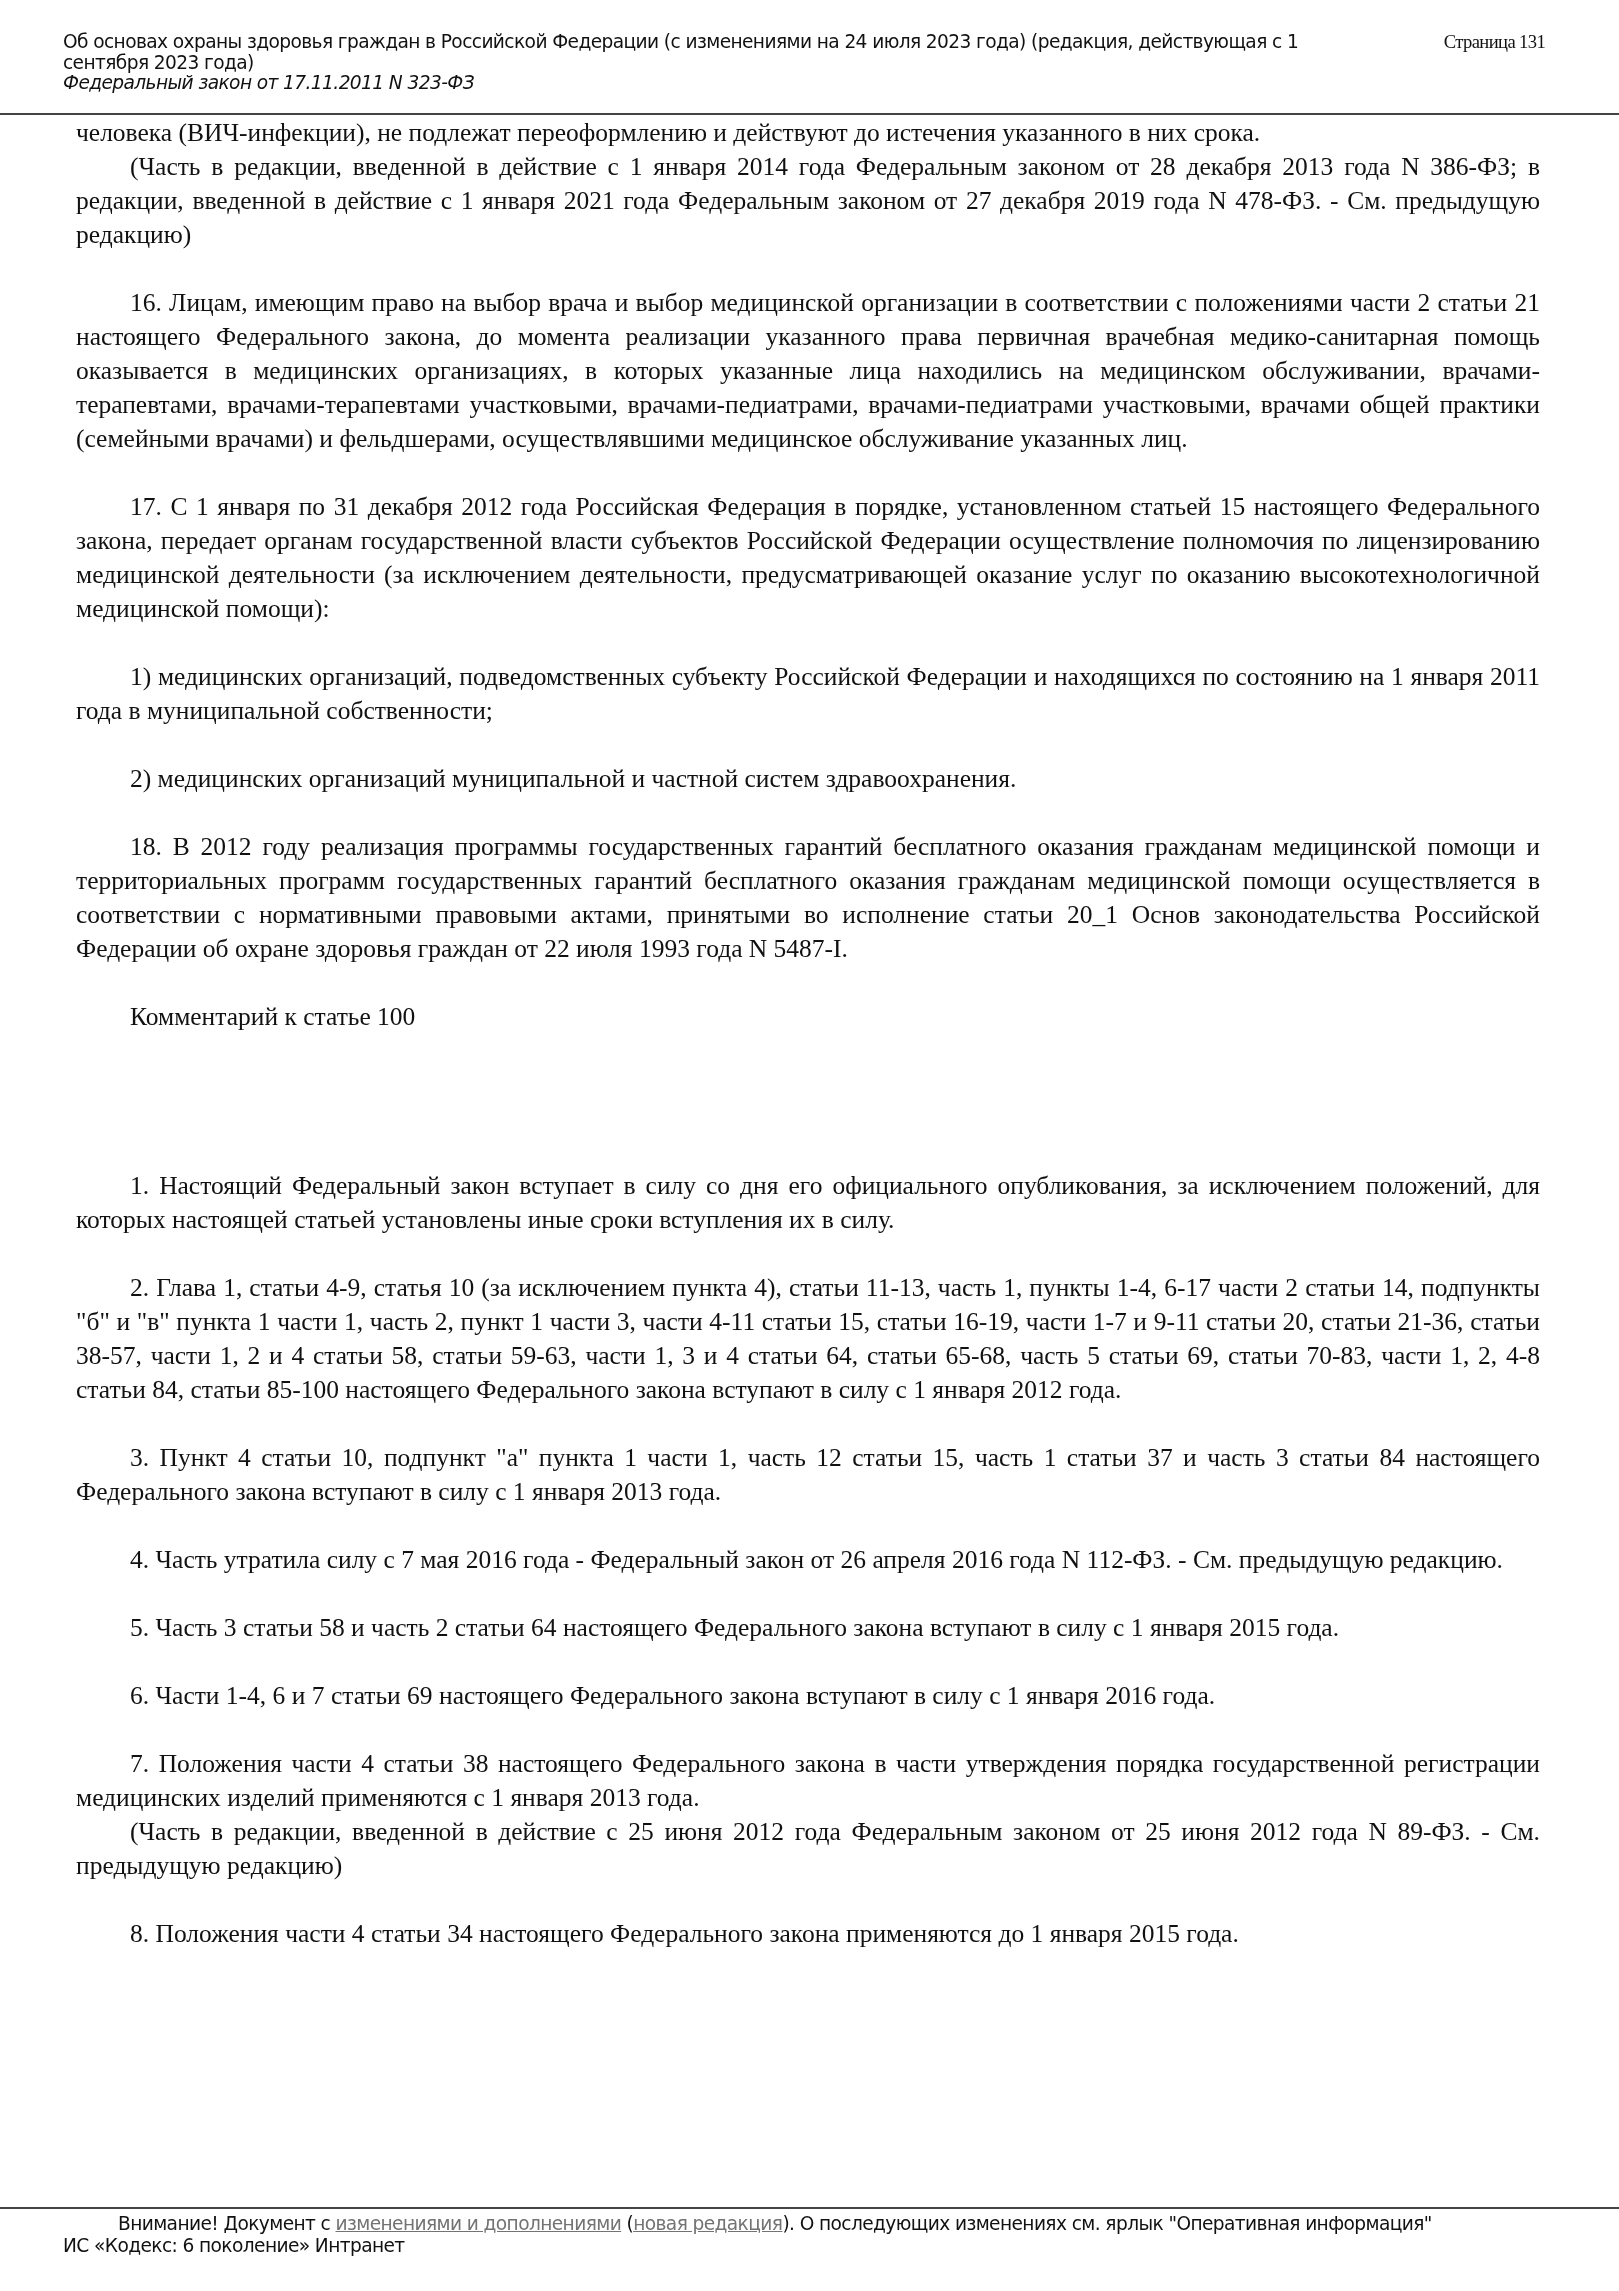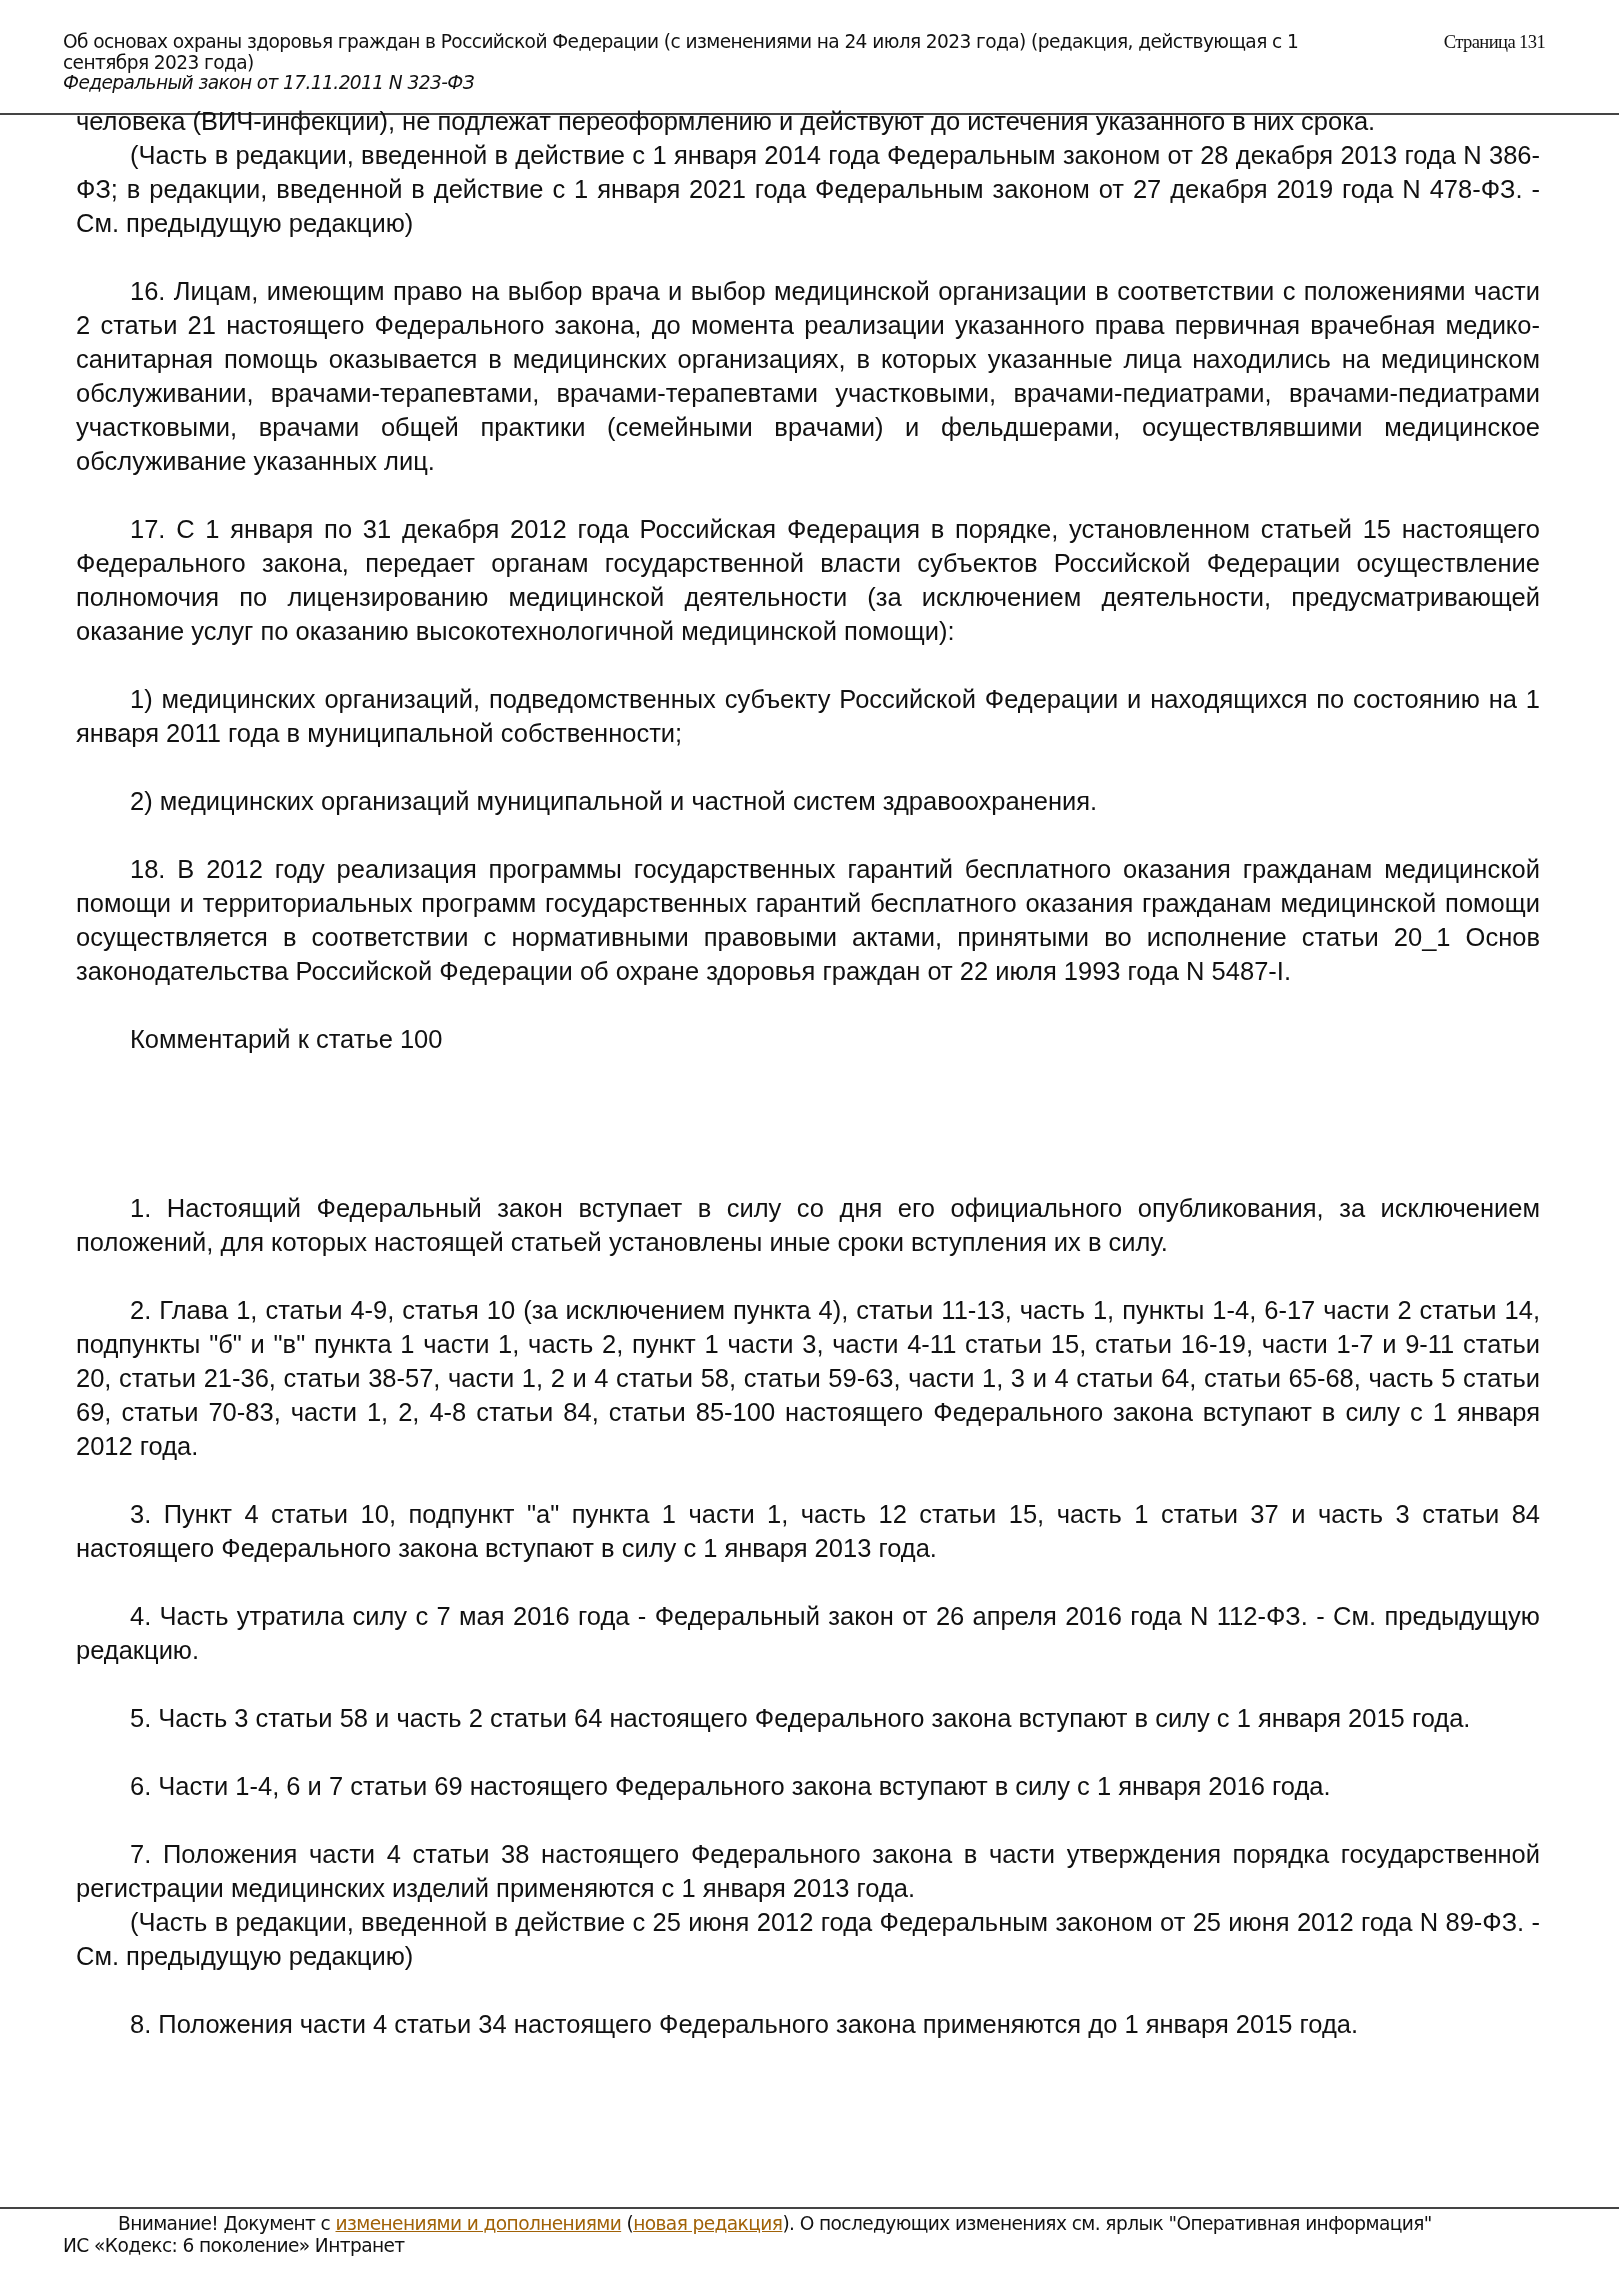--- a/index.html
+++ b/index.html
@@ -2,29 +2,29 @@
 <html><head>
   <meta charset="utf-8">
   <style>
     html, body { margin: 0; padding: 0; background: #ffffff; }
     body { width: 1619px; height: 2292px; position: relative; overflow: hidden; color: #111; }
     .header { position: absolute; left: 63px; top: 32px; width: 1494px; font-family: "DejaVu Sans", sans-serif; font-size: 18.6px; line-height: 20.6px; letter-spacing: -0.6px; }
     .header .title { width: 1313px; }
     .header .page-num { position: absolute; right: 11.8px; top: 0; font-family: Liberation Serif, serif; }
     .header .law { font-style: italic; }
     .rule-top { position: absolute; left: 0; right: 0; top: 113px; border-top: 2.9px solid #444; }
-    .body-text { position: absolute; left: 76px; top: 104px; width: 1464px; font-family: Liberation Sans, sans-serif; font-size: 25.5px; line-height: 34px; }
+    .body-text { position: absolute; left: 76px; top: 116px; width: 1464px; font-family: Liberation Serif, serif; font-size: 25.5px; line-height: 34px; }
     .p { text-align: justify; text-indent: 54px; margin: 0; }
     .gap { height: 34px; }
     .heading { font-weight: bold; text-align: center; font-size: 27.4px; margin: 0; }
     .big-gap { height: 101px; }
     .rule-bottom { position: absolute; left: 0; right: 0; top: 2207px; border-top: 2.9px solid #444; }
     .footer { position: absolute; left: 63px; top: 2213px; width: 1494px; font-family: "DejaVu Sans", sans-serif; font-size: 18.6px; line-height: 21.6px; letter-spacing: -0.6px; }
     .footer .notice { padding-left: 55px; }
-    .footer a { color: #a16207; text-decoration: underline; }
+    .footer a { color: #737373; text-decoration: underline; }
   </style>
 </head>
 <body>
 
 <div class="header">
   <div class="title">Об основах охраны здоровья граждан в Российской Федерации (с изменениями на 24 июля 2023 года) (редакция, действующая с 1 сентября 2023 года)</div>
   <div class="page-num">Страница 131</div>
   <div class="law">Федеральный закон от 17.11.2011 N 323-ФЗ</div>
 </div>
 <div class="rule-top"></div>

